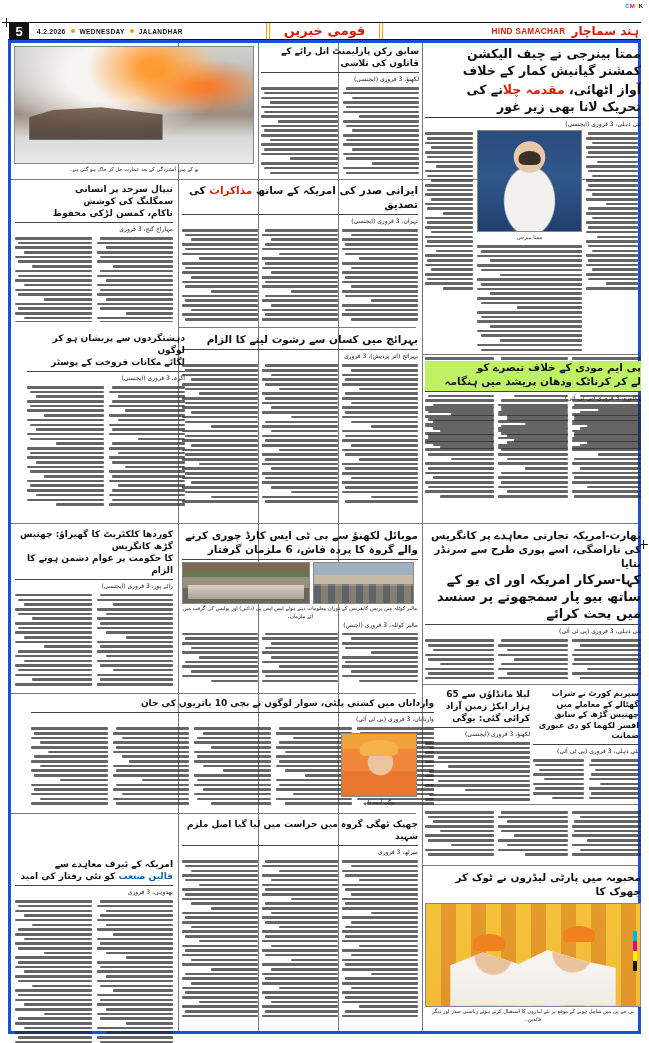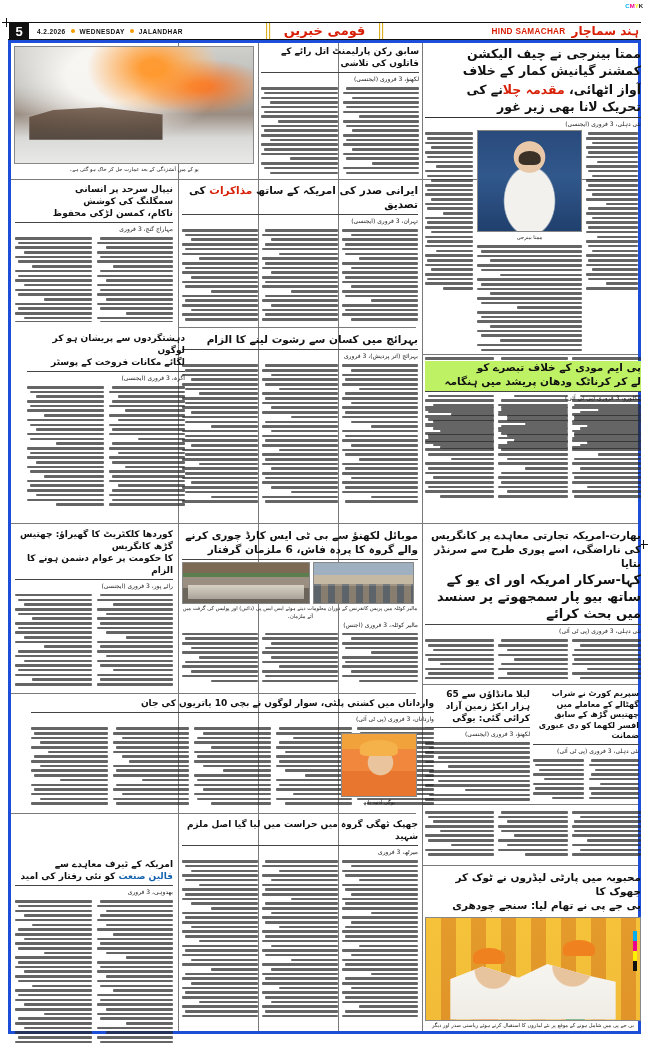--- a/index.html
+++ b/index.html
@@ -1429,21 +1429,20 @@
             <i class="s4"></i>
             <i class="s2"></i>
             <i class="s1"></i>
         </div>
       </div>
     </div>
 
     <div class="block" style="left:414px; top:828px; width:216px; height:160px;">
       <div class="hl med" style="border-bottom:none;">
         <div>محبوبہ میں پارٹی لیڈروں نے ٹوک کر جھوک کا</div>
-        <div>بی جے پی نے تھام لیا: سنجے چودھری</div>
       </div>
       <div class="photo ph-bjp" style="width:100%; height:104px; margin-top:2px;">
         <div class="turb-l"></div>
         <div class="turb-r"></div>
         <div class="sash-l"></div>
         <div class="sash-r"></div>
       </div>
       <div class="cap">بی جے پی میں شامل ہونے کے موقع پر نئے لیڈروں کا استقبال کرتے ہوئے ریاستی صدر اور دیگر قائدین۔</div>
     </div>
 

